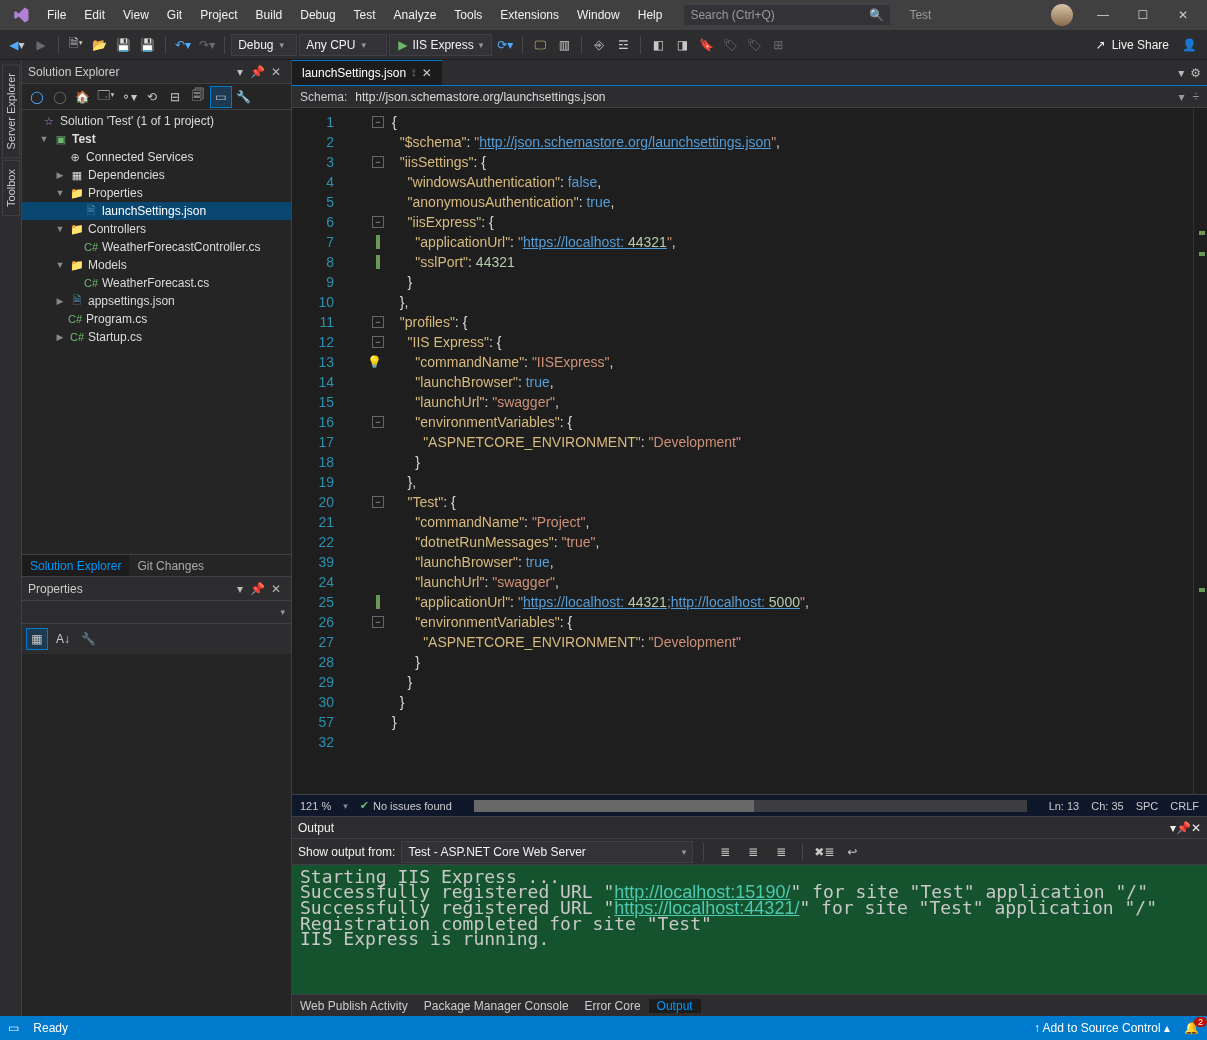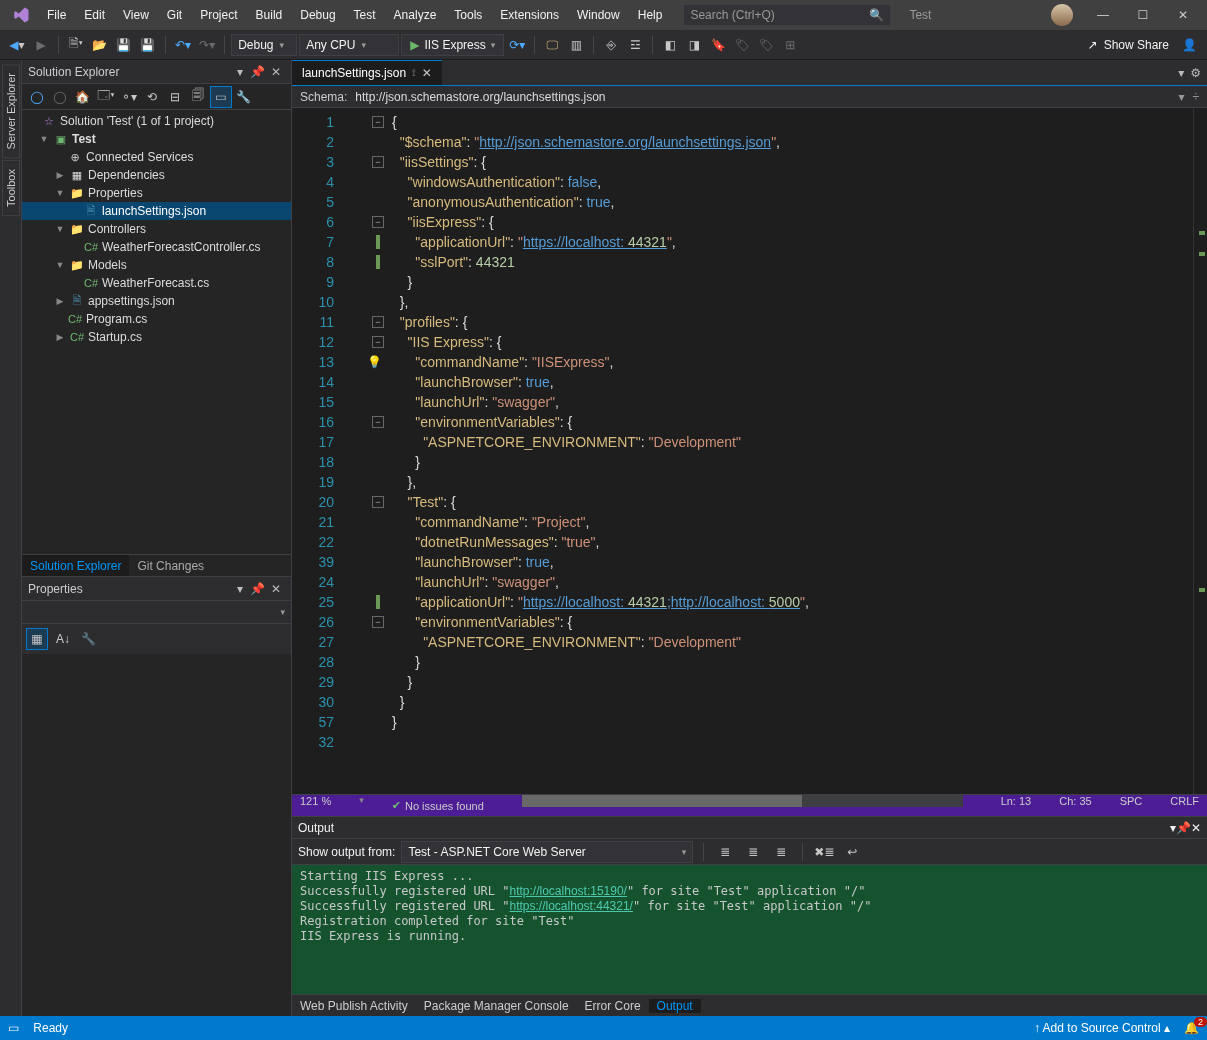--- a/index.html
+++ b/index.html
@@ -76,30 +76,30 @@
   .p{color:#dcdcdc}
   .k{color:#d7ba7d}
   .s{color:#ce9178}
   .b{color:#569cd6}
   .lnk{color:#569cd6;text-decoration:underline}
   .num{color:#b5cea8}
   .sel{background:#264f78}
   .scrollmap{width:14px;background:#1e1e1e;border-left:1px solid #333;position:relative}
   .scrollmap .mk{position:absolute;right:2px;width:6px;height:4px;background:#6b9955}
   
-  .ed-status{height:22px;display:flex;background:#4c1d95;border-top:1px solid #3f3f46;padding:0 8px;gap:28px;color:#ccc;font-size:11px}
+  .ed-status{height:22px;display:flex;align-items:center;background:#0f172a;border-top:1px solid #3f3f46;padding:0 8px;gap:12px;color:#ccc;font-size:11px}
   .ok-badge{display:flex;align-items:center;gap:4px}
   .ok-badge .dot{color:#6fb86f}
   .hsb{flex:1;height:12px;background:#3e3e42;margin:0 10px;position:relative}
   .hsb .thumb{position:absolute;left:0;top:0;height:100%;width:280px;background:#686868}
   
   .output{height:200px;display:flex;flex-direction:column;border-top:1px solid #3f3f46;background:#14532d}
   .out-head{height:22px;display:flex;align-items:center;padding:0 6px;background:#2d2d30;border-bottom:1px solid #3f3f46}
   .out-filter{height:26px;display:flex;align-items:center;gap:6px;padding:0 6px;background:#2d2d30;border-bottom:1px solid #3f3f46}
-  .out-body{flex:1;padding:4px 8px;font-family:Consolas,monospace;font-size:12px;color:#c8c8c8;line-height:15px;white-space:pre;overflow:auto}
+  .out-body{flex:1;padding:4px 8px;font-family:Consolas,monospace;font-size:18px;color:#c8c8c8;line-height:15px;white-space:pre;overflow:auto}
   .out-body .lnk{color:#4ec9b0}
   .out-tabs{height:22px;display:flex;align-items:center;background:#2d2d30;border-top:1px solid #3f3f46}
   .otab{padding:0 8px;color:#ccc;cursor:pointer}
   .otab.active{color:#0097fb;background:#1c1c1c}
   
   .statusbar{height:24px;background:#007acc;color:#fff;display:flex;align-items:center;padding:0 8px;gap:14px;font-size:12px}
   .statusbar .right{margin-left:auto;display:flex;gap:14px;align-items:center}
   .bell{position:relative}
   .bell .badge{position:absolute;top:-4px;right:-8px;background:#be1100;border-radius:7px;font-size:9px;padding:0 4px}
 </style>
@@ -147,21 +147,21 @@
     <div class="tbtn" style="color:#4daafc">💾</div>
     <div class="tbtn" style="color:#4daafc">💾</div>
     <div class="tsep"></div>
     <div class="tbtn" style="color:#4daafc">↶▾</div>
     <div class="tbtn" style="opacity:.4">↷▾</div>
     <div class="tsep"></div>
     <div class="combo" style="width:66px">
         <span>Debug</span>
         <span class="arr">▾</span>
       </div>
-    <div class="combo" style="width:100px">
+    <div class="combo" style="width:88px">
         <span>Any CPU</span>
         <span class="arr">▾</span>
       </div>
     <div class="combo start-btn">
         <span class="play">▶</span>
         <span>IIS Express</span>
         <span class="arr">▾</span>
       </div>
     <div class="tbtn" style="color:#4daafc">⟳▾</div>
     <div class="tsep"></div>
@@ -172,21 +172,21 @@
     <div class="tbtn">☲</div>
     <div class="tsep"></div>
     <div class="tbtn">◧</div>
     <div class="tbtn">◨</div>
     <div class="tbtn">🔖</div>
     <div class="tbtn" style="opacity:.4">🏷</div>
     <div class="tbtn" style="opacity:.4">🏷</div>
     <div class="tbtn" style="opacity:.4">⊞</div>
     <div class="liveshare">
       <span>↗</span>
-      <span>Show Share</span>
+      <span>Live Share</span>
     </div>
     <div class="tbtn">👤</div>
   </div>
 
   <div class="main">
     <div class="left-rail">
       <div class="rail-tab">Server Explorer</div>
       <div class="rail-tab">Toolbox</div>
     </div>
 

